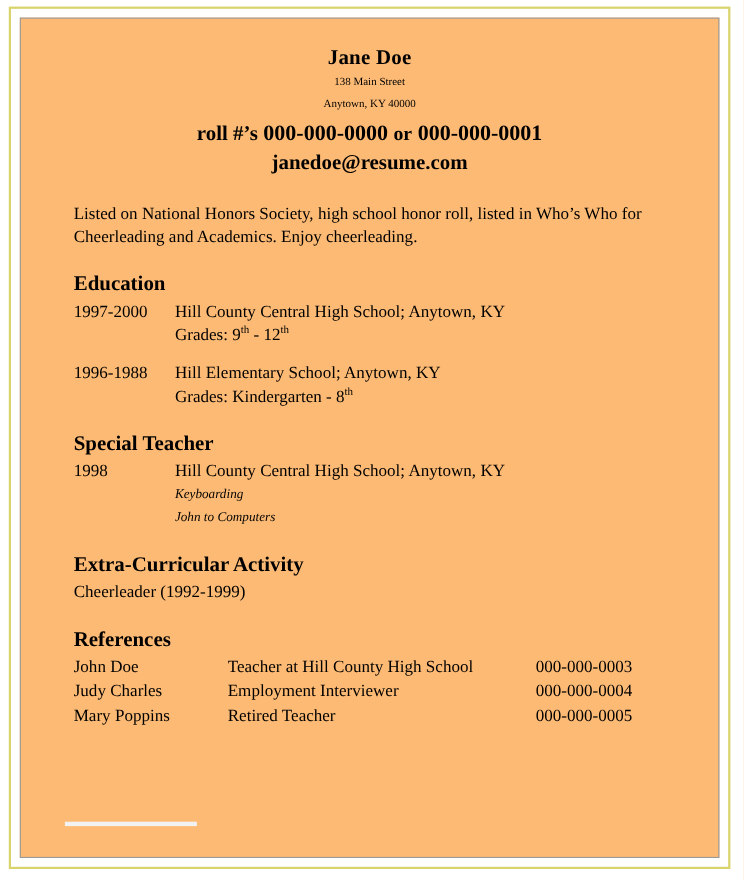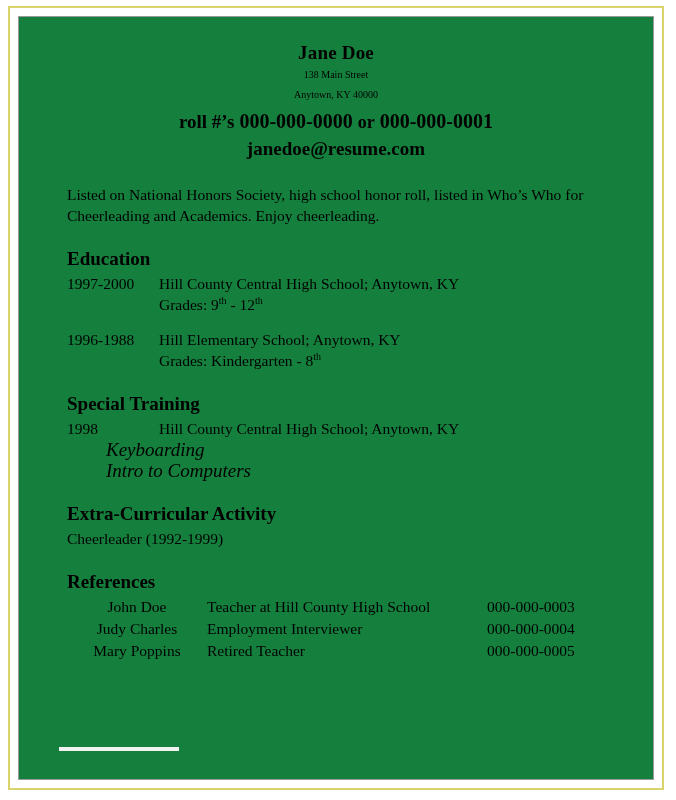--- a/index.html
+++ b/index.html
@@ -24,21 +24,21 @@
     box-sizing: border-box;
     background: #ffffff;
   }
   .page-inner {
     position: absolute;
     left: 8px;
     top: 8px;
     right: 8px;
     bottom: 8px;
     border: 1px solid #9a9a9a;
-    background: #15803d;
+    background: #fdba74;
     box-sizing: border-box;
   }
   .sheet {
     position: absolute;
     left: 0; top: 0; right: 0; bottom: 0;
     padding: 24px 48px 10px 48px;
     box-sizing: border-box;
   }
 
   
@@ -101,38 +101,38 @@
   .entry { margin-bottom: 14px; }
   .entry:last-child { margin-bottom: 0; }
   sup {
     font-size: 10px;
     vertical-align: super;
     line-height: 0;
   }
   .ital { font-style: italic; }
 
   .training-line {
-    font-size: 19px;
-    line-height: 21px;
-    margin-left: 39px;
+    font-size: 12px;
+    line-height: 21px;
+    margin-left: 92px;
     font-style: italic;
   }
 
   
   .refs {
     width: 100%;
     border-collapse: collapse;
     font-size: 15.5px;
   }
   .refs td {
     padding: 0;
     line-height: 22px;
     vertical-align: top;
   }
-  .refs .c-name  { width: 140px; text-align: center; }
+  .refs .c-name  { width: 140px; }
   .refs .c-role  { width: 280px; }
   .refs .c-phone { width: auto; }
 
   .faint-mark {
     position: absolute;
     left: 40px;
     bottom: 28px;
     width: 120px;
     height: 4px;
     background: #f2f2f2;
@@ -183,27 +183,27 @@
             <div class="col-main">Hill Elementary School; Anytown, KY</div>
           </div>
           <div class="sub-line">
             <span>Grades:</span>
             <span>Kindergarten - 8</span><sup>th</sup>
           </div>
         </div>
       </div>
 
       <div class="section">
-        <div class="section-title">Special Training</div>
+        <div class="section-title">Special Teacher</div>
         <div class="row">
           <div class="col-date">1998</div>
           <div class="col-main">Hill County Central High School; Anytown, KY</div>
         </div>
         <div class="training-line ital">Keyboarding</div>
-        <div class="training-line ital">Intro to Computers</div>
+        <div class="training-line ital">John to Computers</div>
       </div>
 
       <div class="section">
         <div class="section-title">Extra-Curricular Activity</div>
         <div class="body-text">Cheerleader (1992-1999)</div>
       </div>
 
       <div class="section">
         <div class="section-title">References</div>
         <table class="refs">

